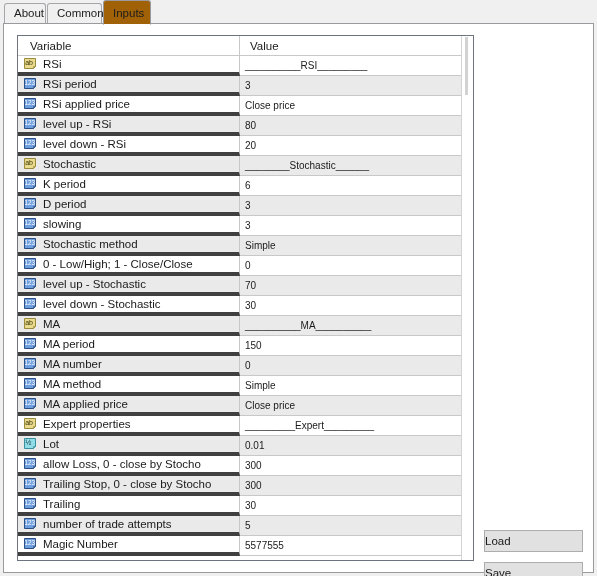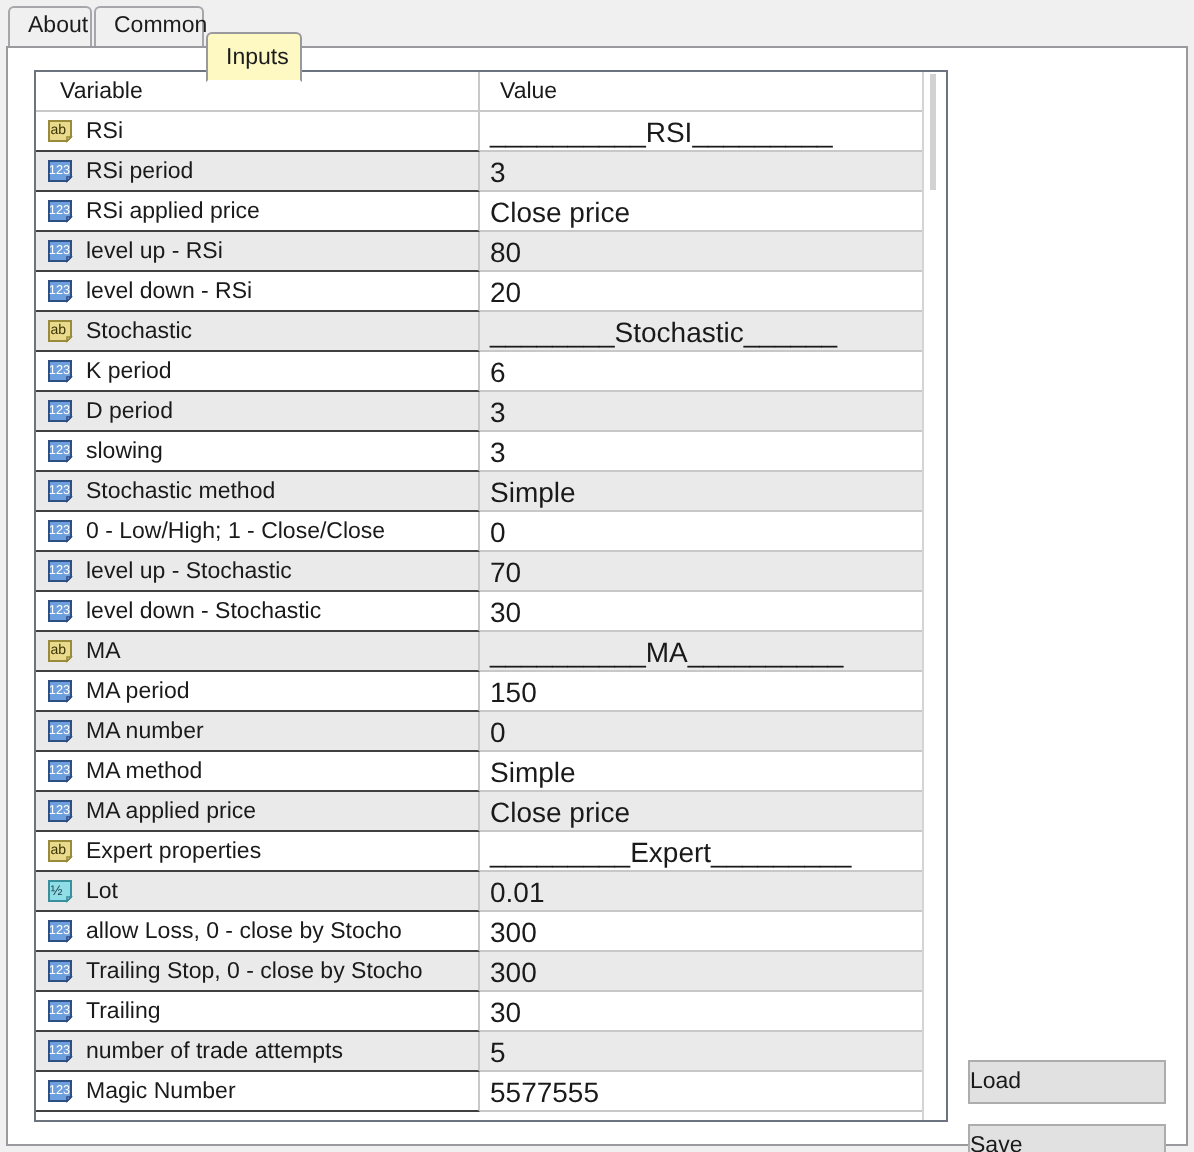--- a/index.html
+++ b/index.html
@@ -38,23 +38,23 @@
     border-radius: 3px 3px 0 0;
     font-size: 11.5px;
     color: #1c1c1c;
     line-height: 19px;
     text-align: center;
     padding: 0 9px;
     white-space: nowrap;
     cursor: default;
   }
   .tab.active {
-    top: 16px;
+    top: 0px;
     height: 25px;
-    background: #fef9c3;
+    background: #a16207;
     border: 1px solid #9a9a9e;
     border-bottom: 1px solid #ffffff;
     line-height: 24px;
     z-index: 5;
   }
   #tab-about  { left: 4px;  width: 42px; }
   #tab-common { left: 47px; width: 55px; }
   #tab-inputs { left: 103px; width: 48px; }
 
   
@@ -94,21 +94,21 @@
     box-sizing: border-box;
     display: flex;
     width: 444px;
   }
   .row.alt { background: #eaeaea; }
   .row.hdr { background: #ffffff; justify-content: flex-end; }
   .cell-var {
     width: 222px;
     box-sizing: border-box;
     border-right: 1px solid #c8c8c8;
-    border-bottom: 1px solid #404040;
+    border-bottom: 4px solid #404040;
     display: flex;
     align-items: center;
     padding-left: 5px;
     font-size: 11.5px;
     color: #1a1a1a;
     white-space: nowrap;
     overflow: hidden;
   }
   .cell-val {
     width: 222px;
@@ -126,21 +126,21 @@
   .row.hdr .cell-val {
     border-bottom: 1px solid #c8c8c8;
     padding-left: 10px;
   }
   .row.hdr .cell-var { padding-left: 12px; }
 
   .vtext { margin-left: 5px; }
 
   
   .sep-val {
-    font-size: 14px;
+    font-size: 10px;
     letter-spacing: 0px;
     color: #1a1a1a;
   }
 
   
   #grid-gutter {
     position: absolute;
     right: 0; top: 0;
     width: 11px;
     height: 524px;

